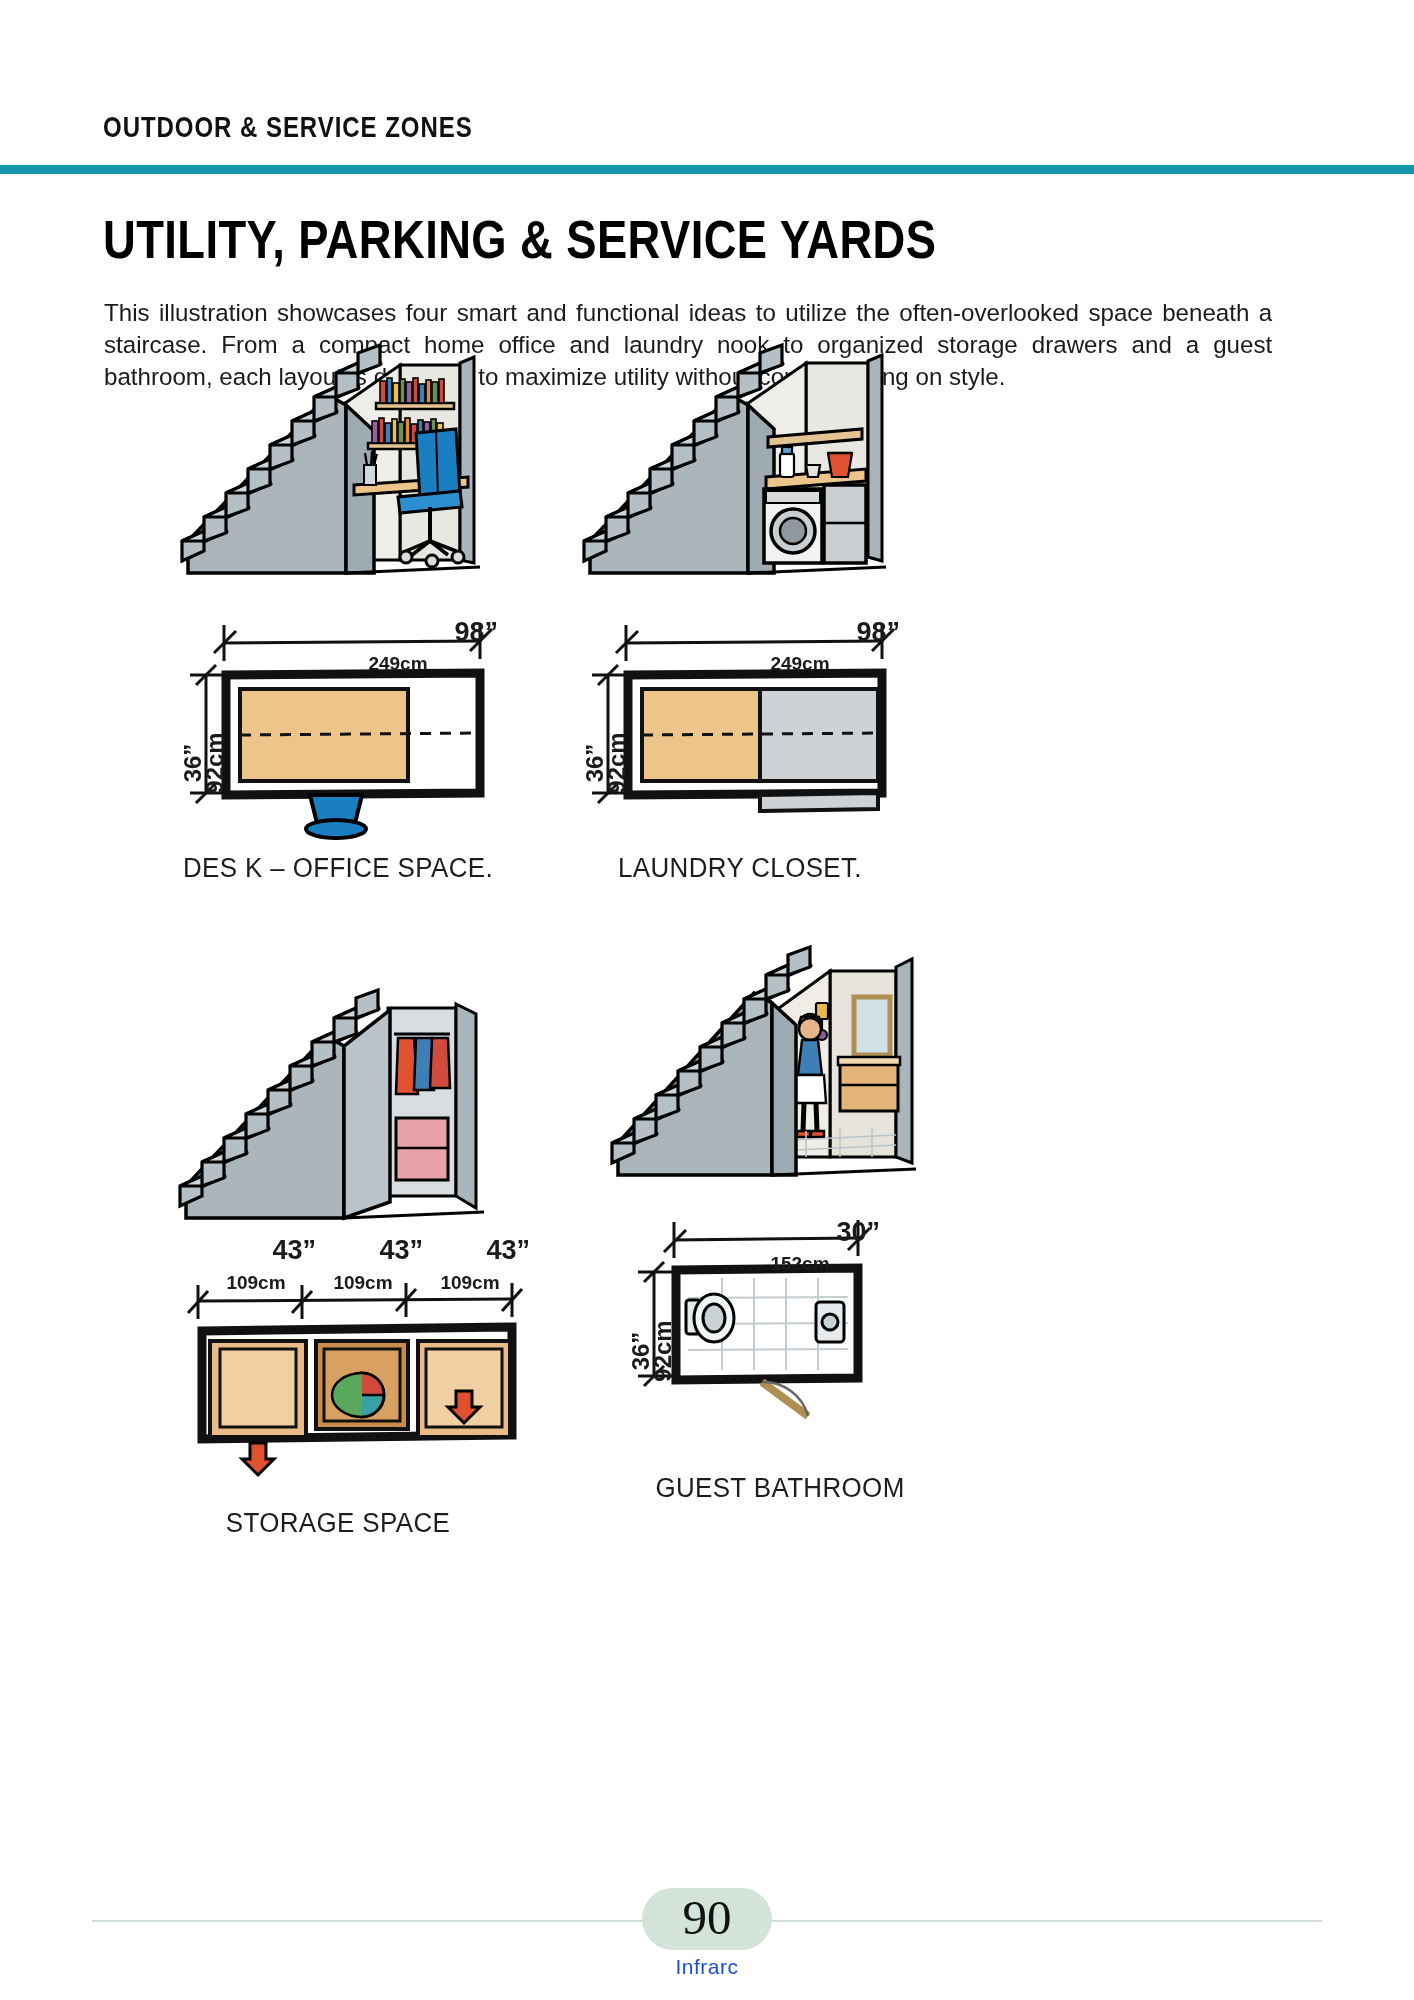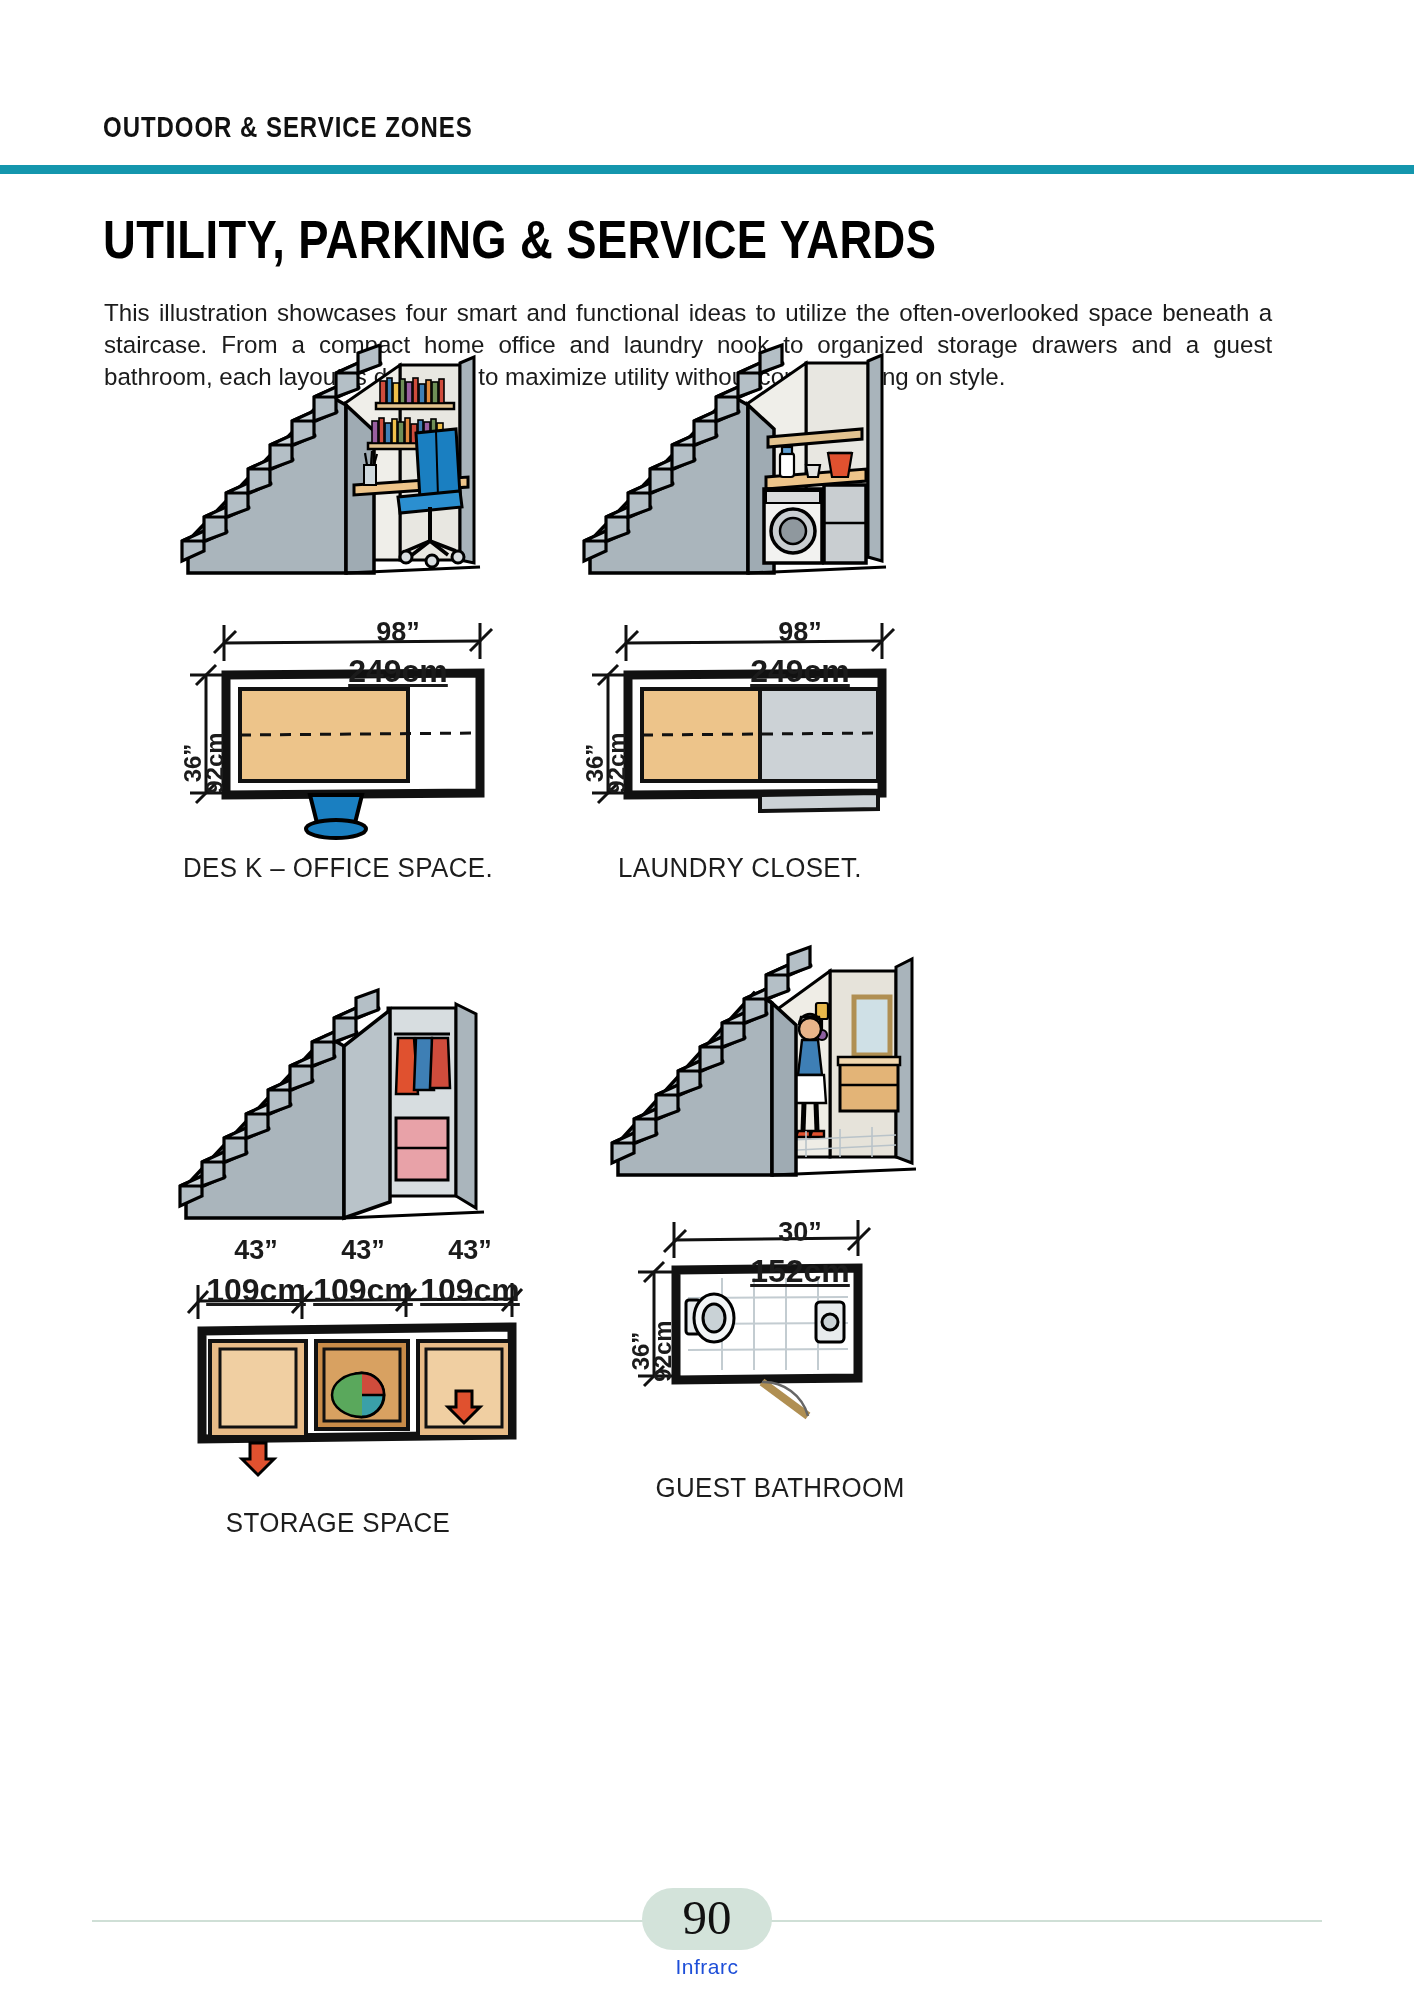--- a/index.html
+++ b/index.html
@@ -38,22 +38,22 @@
     position:absolute;text-align:center;white-space:nowrap;
     font-size:27px;letter-spacing:.4px;color:#1d1d1d;
     transform:scaleX(.96);
   }
 
   
   .dim{
     position:absolute;white-space:nowrap;color:#1b1b1b;
     font-weight:600;text-align:center;
   }
-  .dim-in{font-size:27px;}
-  .dim-cm{font-size:32px;text-decoration:underline;}
+  .dim-in{font-size:27px;text-align:right;}
+  .dim-cm{font-size:19px;}
   .vdim{
     position:absolute;white-space:nowrap;font-weight:600;font-size:24px;color:#1b1b1b;
     transform:rotate(-90deg);transform-origin:center center;
   }
 
   
   .foot-line{
     position:absolute;left:92px;top:1920px;width:1230px;height:2px;background:#cfdfd6;
   }
   .pill{

